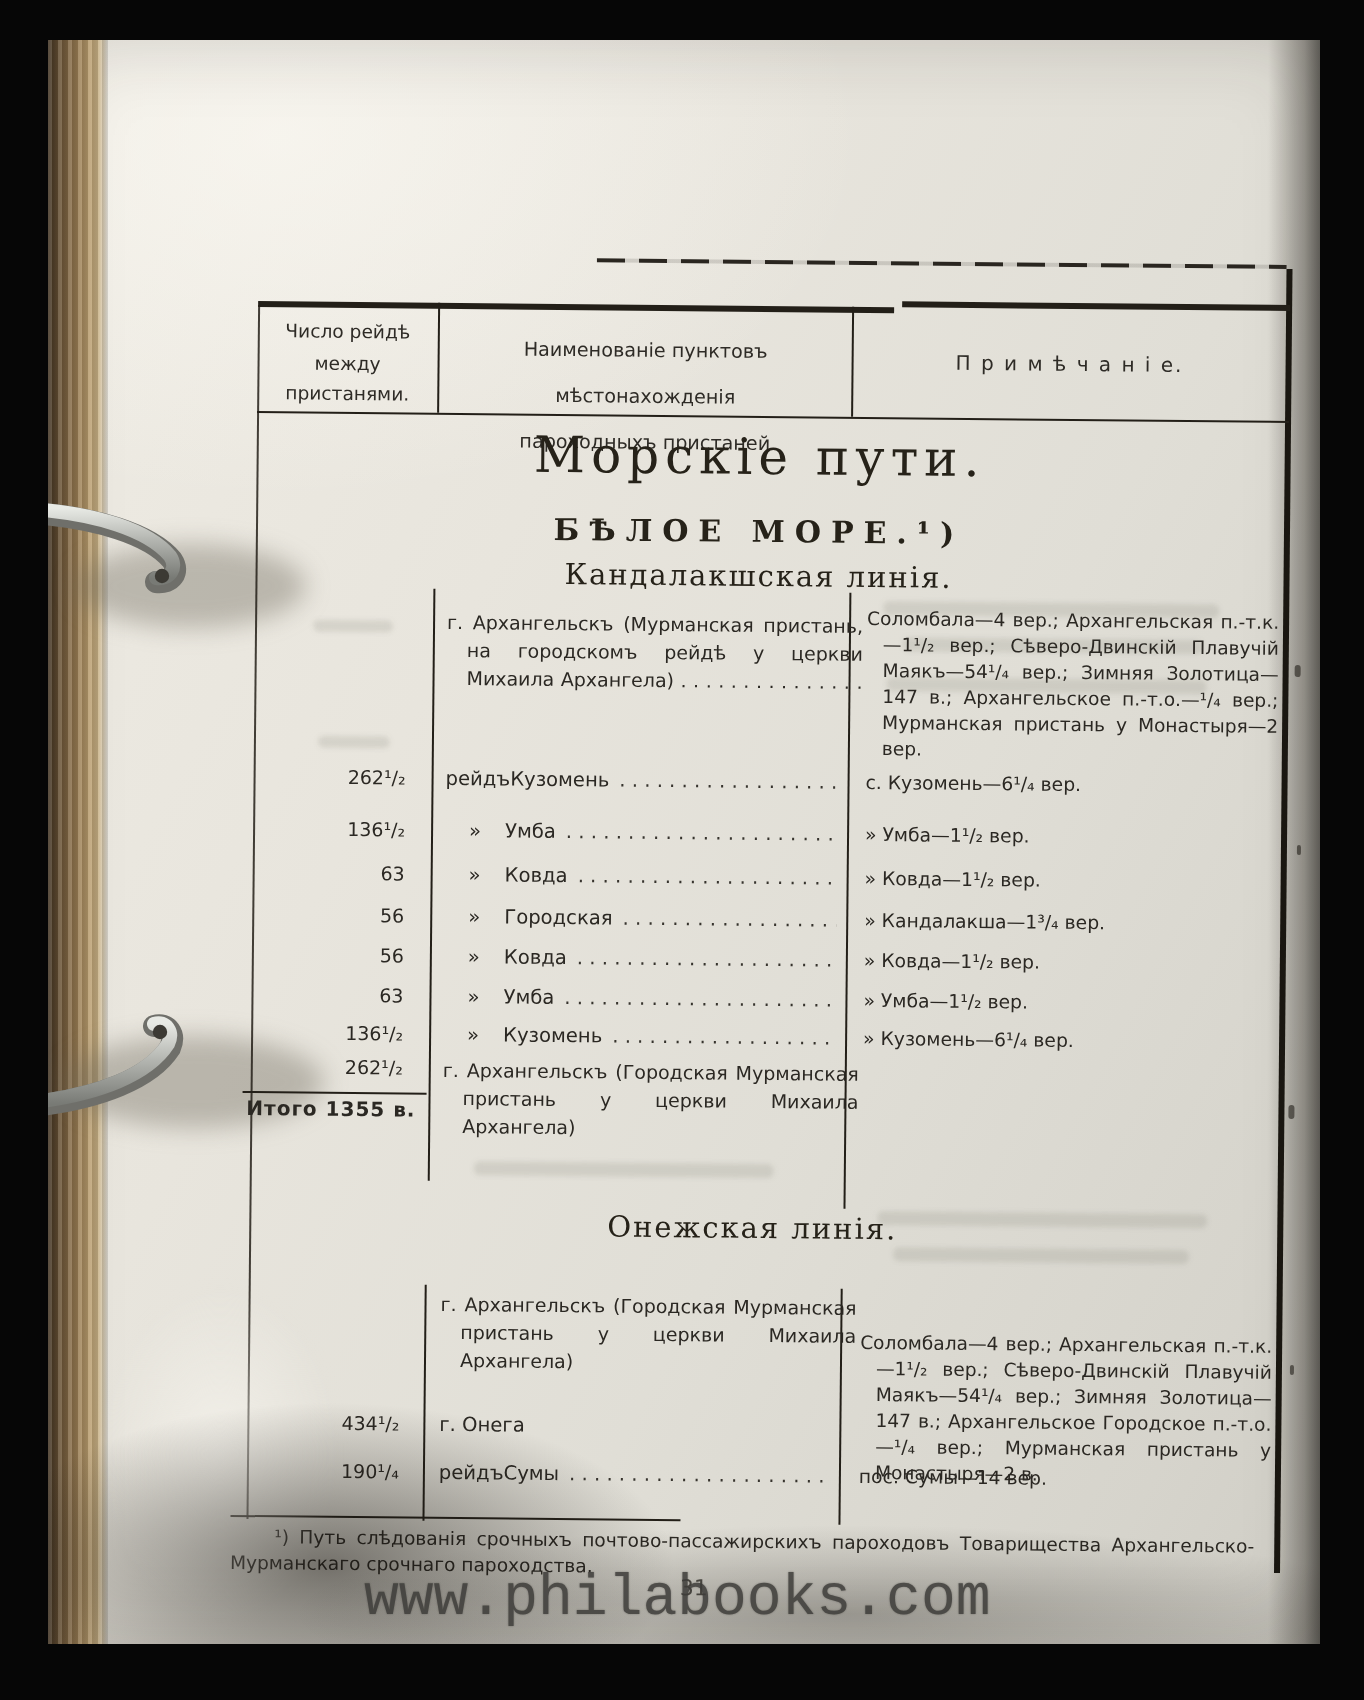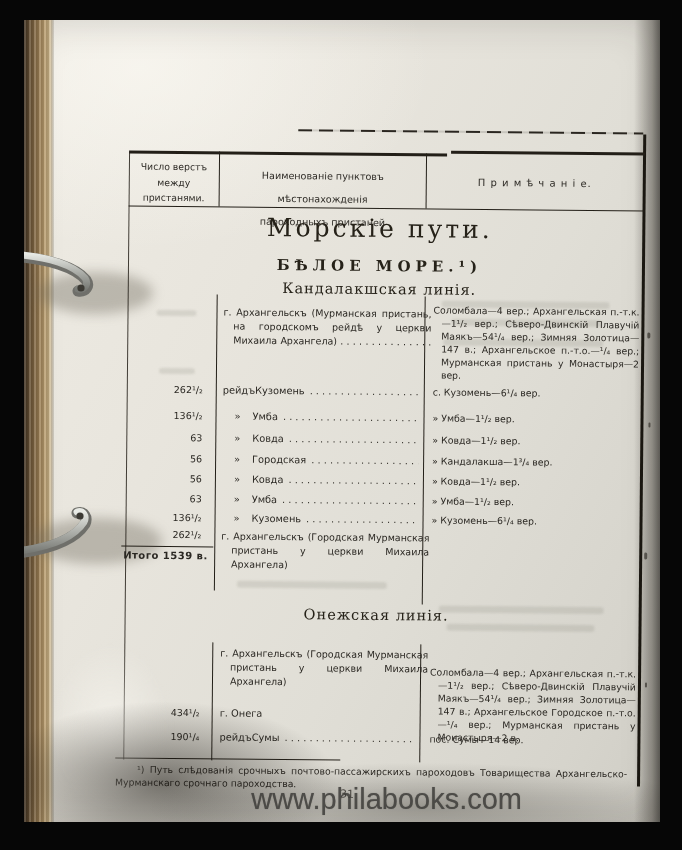--- a/index.html
+++ b/index.html
@@ -56,23 +56,23 @@
   .cn{position:absolute;left:322px;top:0;width:200px;font-size:9.4px;white-space:nowrap;overflow:hidden;}
   .pblock{position:absolute;left:112px;top:0;width:198px;font-size:9.5px;line-height:14px;
           text-align:justify;padding-left:10px;text-indent:-10px;max-height:44px;overflow:hidden;}
   .nblock{position:absolute;left:322px;width:198px;font-size:9.3px;line-height:13px;
           text-align:justify;padding-left:8px;text-indent:-8px;}
   .total{position:absolute;left:14px;top:432px;font-size:10px;font-weight:bold;letter-spacing:.5px;}
   .footnote{position:absolute;left:8px;top:645px;width:512px;font-size:9.3px;line-height:13px;
             text-align:justify;text-indent:22px;}
   .pagenum{position:absolute;left:233px;top:668px;font-size:11px;color:rgba(45,42,38,.8);}
 
-  .watermark{position:absolute;left:158px;top:763px;width:340px;text-align:right;
+  .watermark{position:absolute;left:158px;top:763px;width:340px;text-align:left;
              font-size:29px;color:#3d3c39;opacity:.85;letter-spacing:0;
-             font-family:Liberation Sans, sans-serif;text-shadow:0 0 1px rgba(60,58,54,.6);}
+             font-family:Liberation Mono, monospace;text-shadow:0 0 1px rgba(60,58,54,.6);}
 </style>
 </head>
 <body>
 
 <div class="page">
 
   <div class="spine"></div>
 
   <div class="ring-shadow" style="left:14px;top:252px;width:115px;height:42px;"></div>
   <div class="ring-shadow" style="left:8px;top:498px;width:130px;height:46px;"></div>
@@ -101,21 +101,21 @@
 
     <div class="bt" style="left:330px;top:180px;width:168px;height:7px;"></div>
     <div class="bt" style="left:340px;top:198px;width:150px;height:7px;"></div>
     <div class="bt" style="left:332px;top:218px;width:160px;height:7px;"></div>
     <div class="bt" style="left:330px;top:485px;width:165px;height:7px;"></div>
     <div class="bt" style="left:338px;top:503px;width:148px;height:7px;"></div>
     <div class="bt" style="left:128px;top:462px;width:150px;height:7px;"></div>
     <div class="bt" style="left:45px;top:192px;width:40px;height:6px;"></div>
     <div class="bt" style="left:48px;top:250px;width:36px;height:6px;"></div>
 
-    <div class="hcell hc1">Число верстъ
+    <div class="hcell hc1">Число рейдѣ
 между
 пристанями.</div>
     <div class="hcell hc2">Наименованіе пунктовъ мѣстонахожденія
 пароходныхъ пристаней</div>
     <div class="hcell hc3">П р и м ѣ ч а н і е.</div>
 
     <div class="ttl t-main">Морскіе пути.</div>
     <div class="ttl t-sub">БѢЛОЕ МОРЕ.¹)</div>
     <div class="ttl t-sec" style="top:161px;">Кандалакшская линія.</div>
 
@@ -192,21 +192,21 @@
           <span class="dots">. . . . . . . . . . . . . . . . . . . . . . . . . . . . . . . . . . . .</span>
         </div>
       <span class="cn">» Кузомень—6¹/₄ вер.</span>
     </div>
 
     <div class="r" style="top:411px;">
       <span class="cv">262¹/₂</span>
       <div class="pblock">г. Архангельскъ (Городская Мурманская пристань у церкви Михаила Архангела)</div>
     </div>
 
-    <div class="total">Итого 1539 в.</div>
+    <div class="total">Итого 1355 в.</div>
 
     <div class="ttl t-sec" style="top:487px;">Онежская линія.</div>
 
     <div class="r" style="top:528px;">
       <div class="pblock">г. Архангельскъ (Городская Мурманская пристань у церкви Михаила Архангела)</div>
       <div class="nblock" style="top:17px;">Соломбала—4 вер.; Архангельская п.-т.к.—1¹/₂ вер.; Сѣверо-Двинскій Плавучій Маякъ—54¹/₄ вер.; Зимняя Золотица—147 в.; Архангельское Городское п.-т.о.—¹/₄ вер.; Мурманская пристань у Монастыря—2 в.</div>
     </div>
 
     <div class="r" style="top:589px;">
       <span class="cv">434¹/₂</span>

